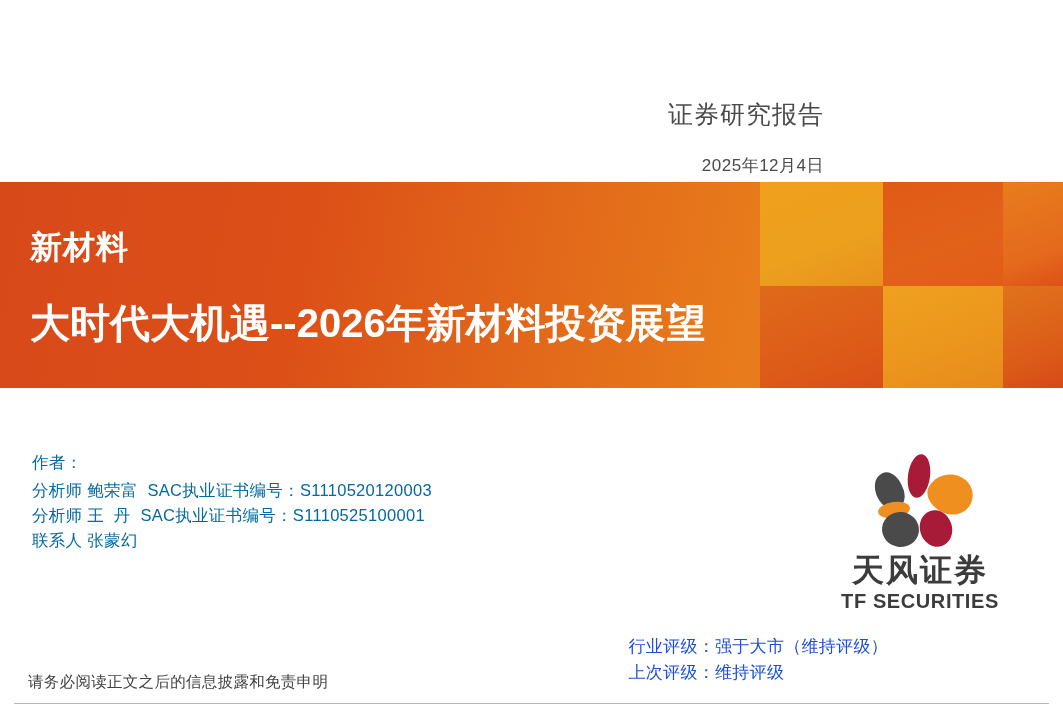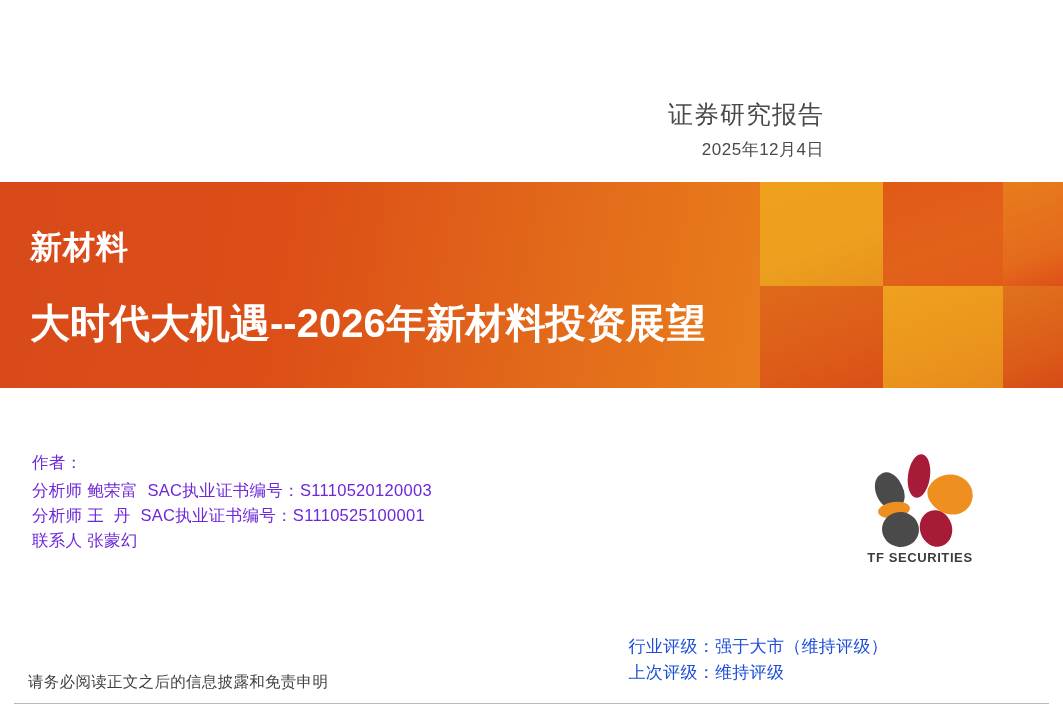--- a/index.html
+++ b/index.html
@@ -23,21 +23,21 @@
     right: 86px;
     top: 98px;
     font-size: 25px;
     color: #4a4a4a;
     letter-spacing: 1px;
     white-space: nowrap;
   }
   .hdr-date {
     position: absolute;
     right: 86px;
-    top: 138px;
+    top: 154px;
     font-size: 17px;
     color: #4a4a4a;
     letter-spacing: 0.5px;
     white-space: nowrap;
   }
   .hdr-category {
     position: absolute;
     left: 32px;
     top: 147px;
     font-size: 16px;
@@ -87,21 +87,21 @@
     letter-spacing: 0px;
     white-space: nowrap;
     z-index: 4;
   }
 
   
   .authors {
     position: absolute;
     left: 32px;
     top: 450px;
-    color: #6d28d9;
+    color: #0369a1;
   }
   .authors .a-line {
     font-size: 16.5px;
     line-height: 25px;
     letter-spacing: 0.3px;
     white-space: pre;
   }
   .authors .a-head { margin-bottom: 3px; }
 
   
@@ -130,21 +130,21 @@
     text-align: center;
     font-size: 32px;
     font-weight: 700;
     color: #3c3c3c;
     letter-spacing: 2px;
     margin-top: 4px;
     line-height: 36px;
   }
   .logo-en {
     text-align: center;
-    font-size: 13px;
+    font-size: 20px;
     font-weight: 700;
     color: #3c3c3c;
     letter-spacing: 0.6px;
     margin-top: 2px;
   }
 
   
   .ratings {
     position: absolute;
     right: 22px;
@@ -208,20 +208,21 @@
 
   <div class="logo">
     <div class="logo-mark">
       <div class="petal p-top"></div>
       <div class="petal p-upleft"></div>
       <div class="petal p-right"></div>
       <div class="petal p-midleft"></div>
       <div class="petal p-botleft"></div>
       <div class="petal p-botright"></div>
     </div>
+    <div class="logo-cn">天风证券</div>
     <div class="logo-en">TF SECURITIES</div>
   </div>
 
   <div class="ratings">
     <div class="r-line">行业评级：强于大市（维持评级）</div>
     <div class="r-line">上次评级：维持评级</div>
   </div>
 
   <div class="footer-note">请务必阅读正文之后的信息披露和免责申明</div>
   <div class="footer-rule"></div>

